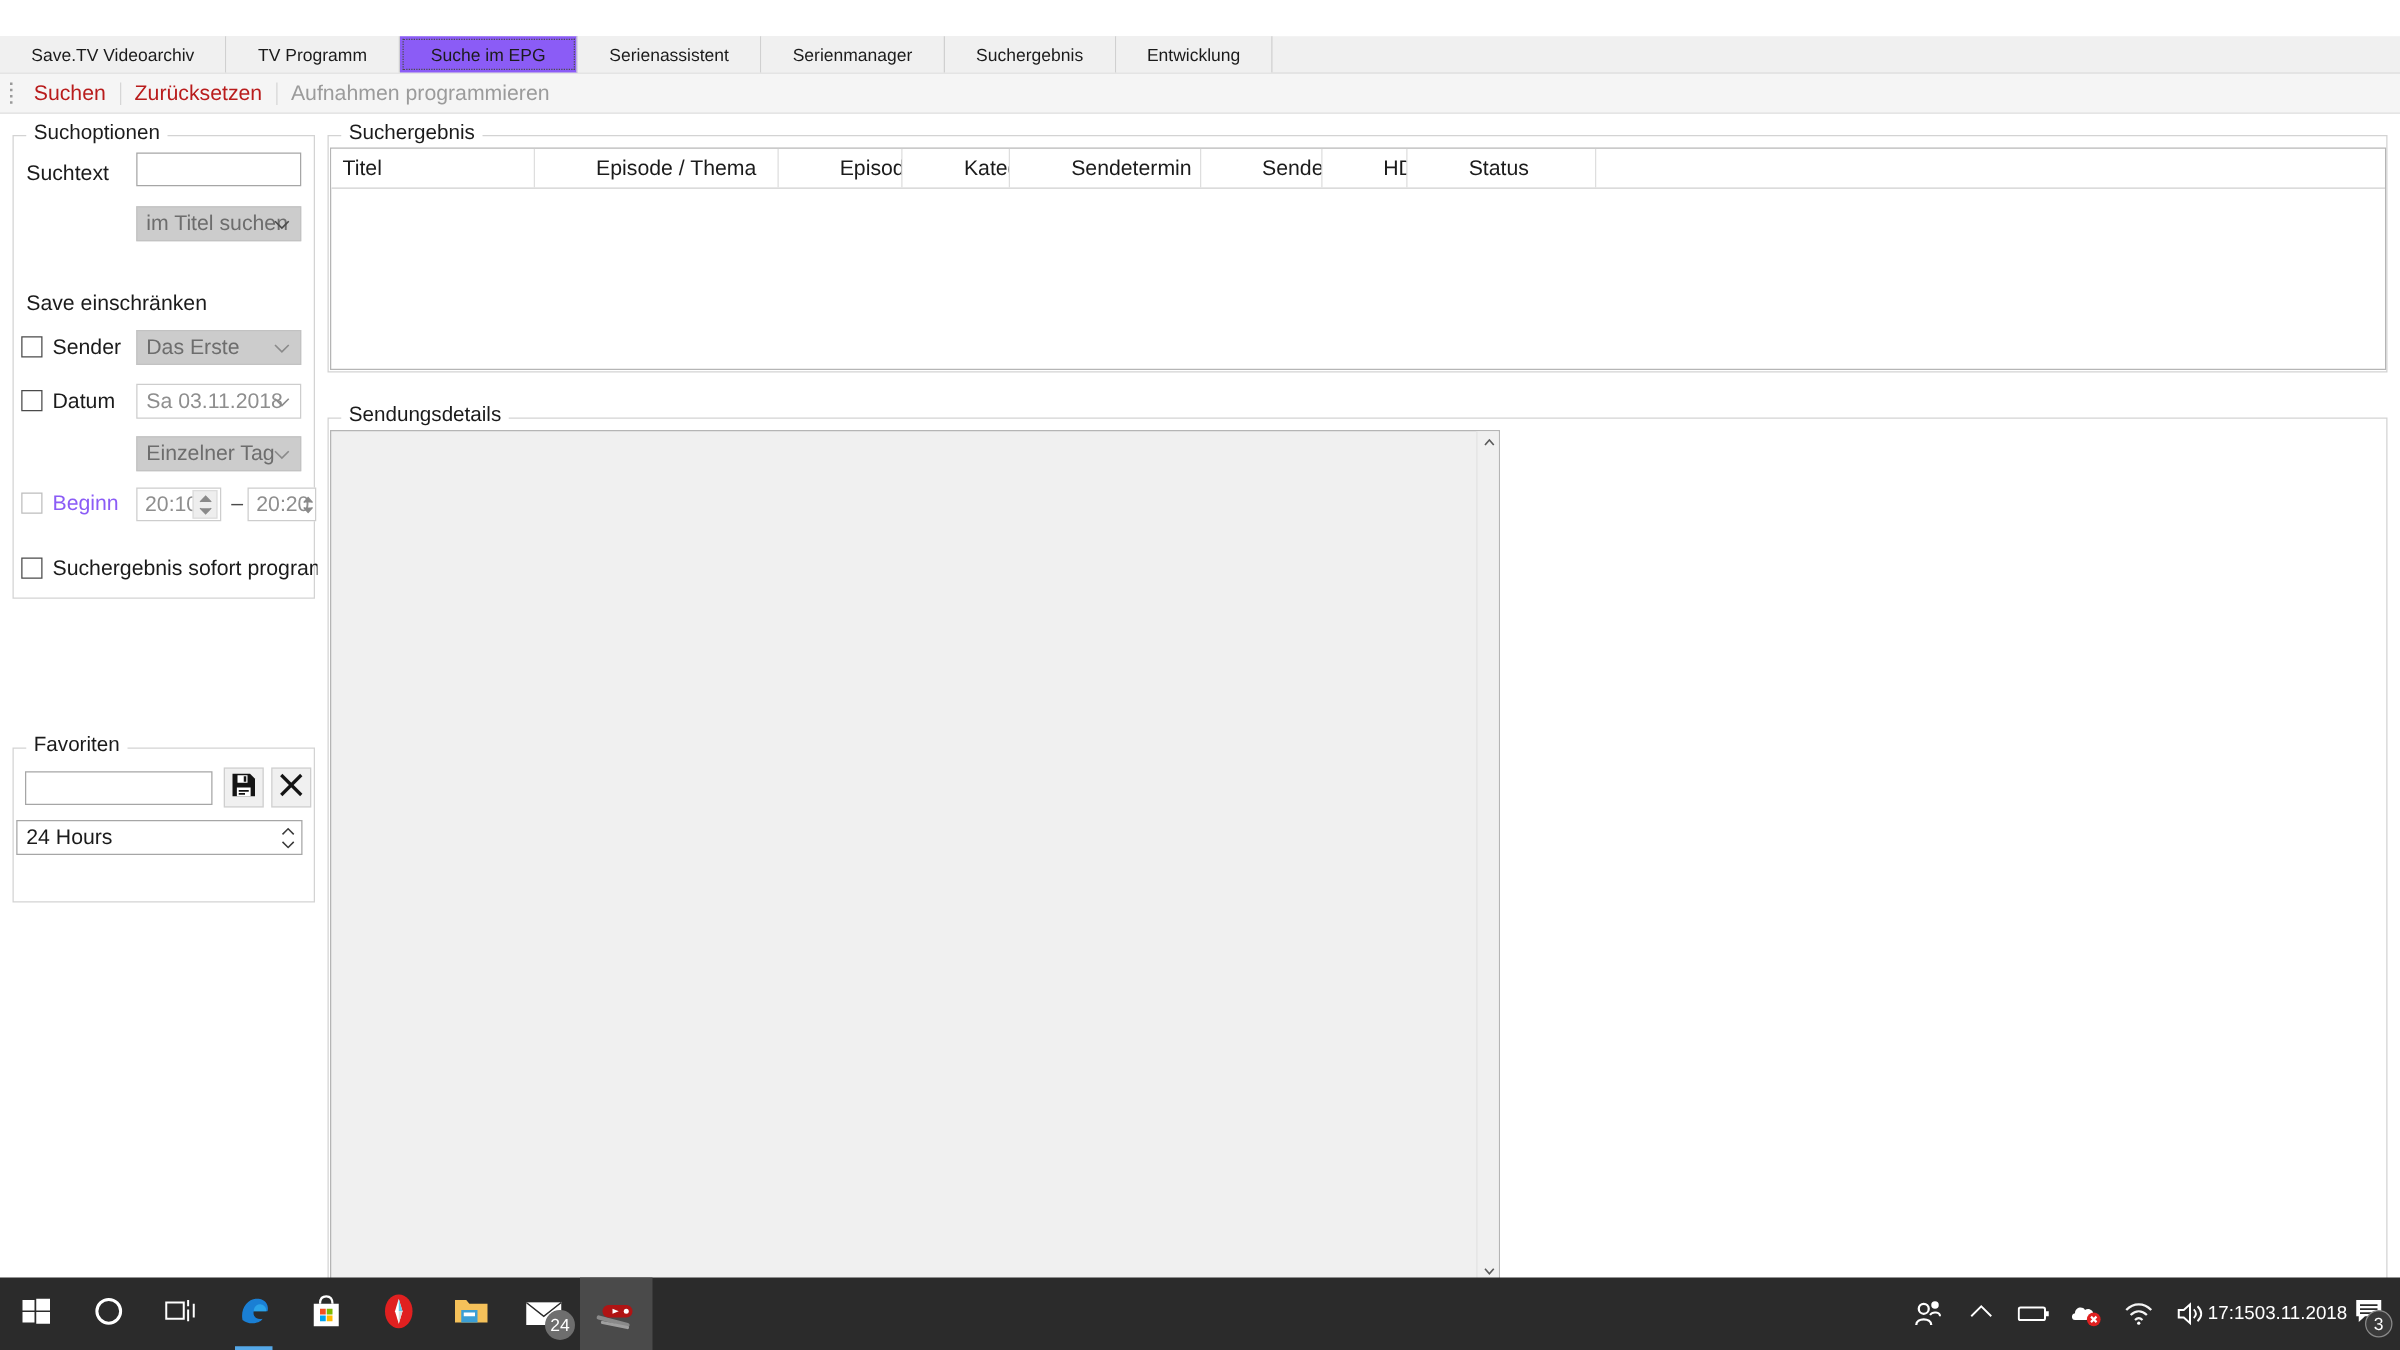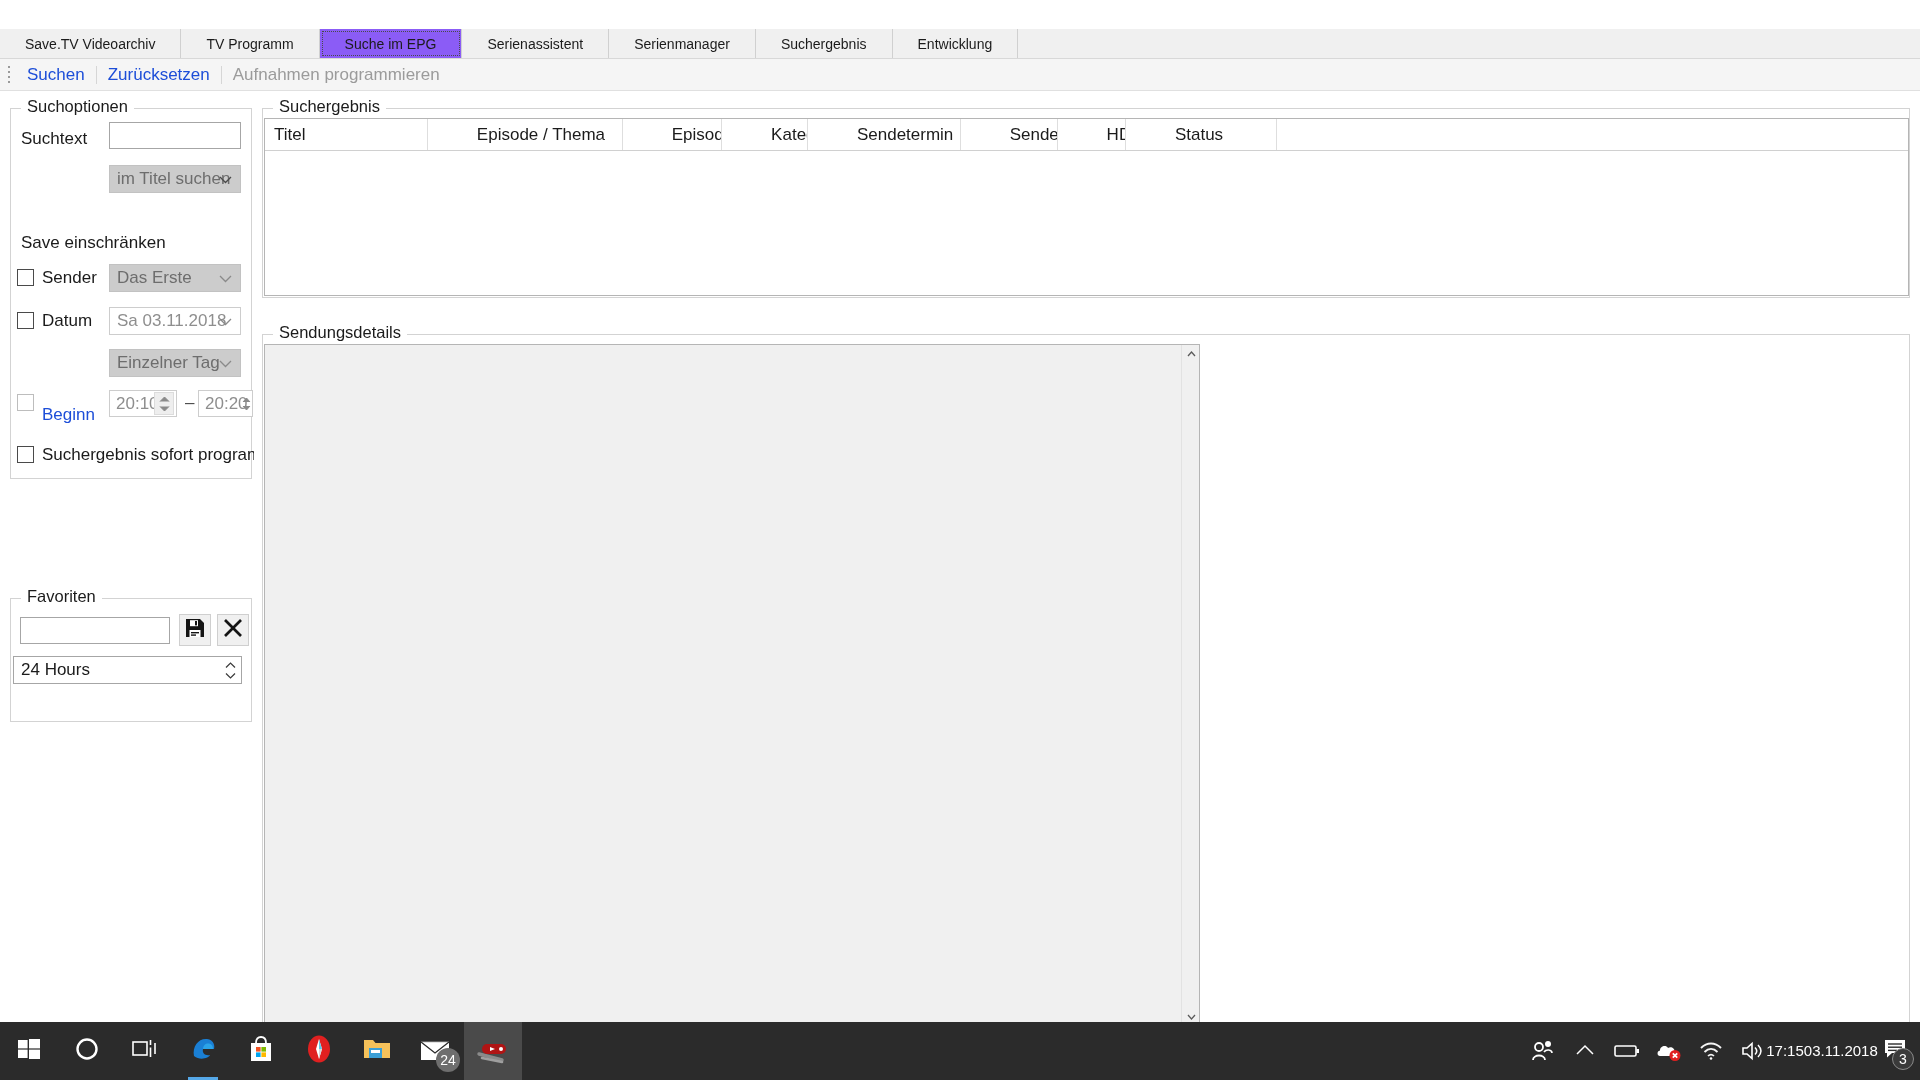--- a/index.html
+++ b/index.html
@@ -87,21 +87,21 @@
     border-bottom: 1px solid #e0e0e0;
     display: flex; align-items: center;
   }
   .grip {
     width: 10px; height: 18px; margin-left: 4px; margin-right: 2px;
     display: flex; flex-direction: column; justify-content: center;
     align-items: center; gap: 3px;
   }
   .grip i { display: block; width: 2px; height: 2px; background: #9a9a9a; }
   .cmd-item {
-    font-size: 17px; color: #1d4ed8; padding: 0 11px;
+    font-size: 17px; color: #b91c1c; padding: 0 11px;
     white-space: nowrap;
   }
   .cmd-item.disabled { color: #9b9b9b; }
   .cmd-sep { width: 1px; height: 18px; background: #d6d6d6; }
 
   
   .groupbox {
     position: absolute;
     border: 1px solid #d3d3d3;
     border-radius: 0;
@@ -338,21 +338,21 @@
     <div class="combo" style="left:98px; top:240px; width:132px; height:28px;">
       <span>Einzelner Tag</span>
       <span class="caret">
         <svg width="13" height="9" viewBox="0 0 13 9">
             <polyline points="1,2 6.5,7.5 12,2" fill="none" stroke="#8a8a8a" stroke-width="1.3"></polyline>
           </svg>
       </span>
     </div>
 
     <div class="checkbox disabled" style="left:6px; top:285px;"></div>
-    <div class="lbl" style="left:31px; top:296px; color:#1d4ed8;">Beginn</div>
+    <div class="lbl" style="left:31px; top:284px; color:#8b5cf6;">Beginn</div>
 
     <div class="spin" style="left:98px; top:281px; width:68px; height:27px;">
       <span>20:10</span>
       <span class="spin-arrows">
         <svg width="11" height="7" viewBox="0 0 11 7">
             <polyline points="1,5.5 5.5,1 10,5.5" fill="#8a8a8a" stroke="#8a8a8a" stroke-width="1"></polyline>
           </svg>
         <svg width="11" height="7" viewBox="0 0 11 7">
             <polyline points="1,1.5 5.5,6 10,1.5" fill="#8a8a8a" stroke="#8a8a8a" stroke-width="1"></polyline>
           </svg>

